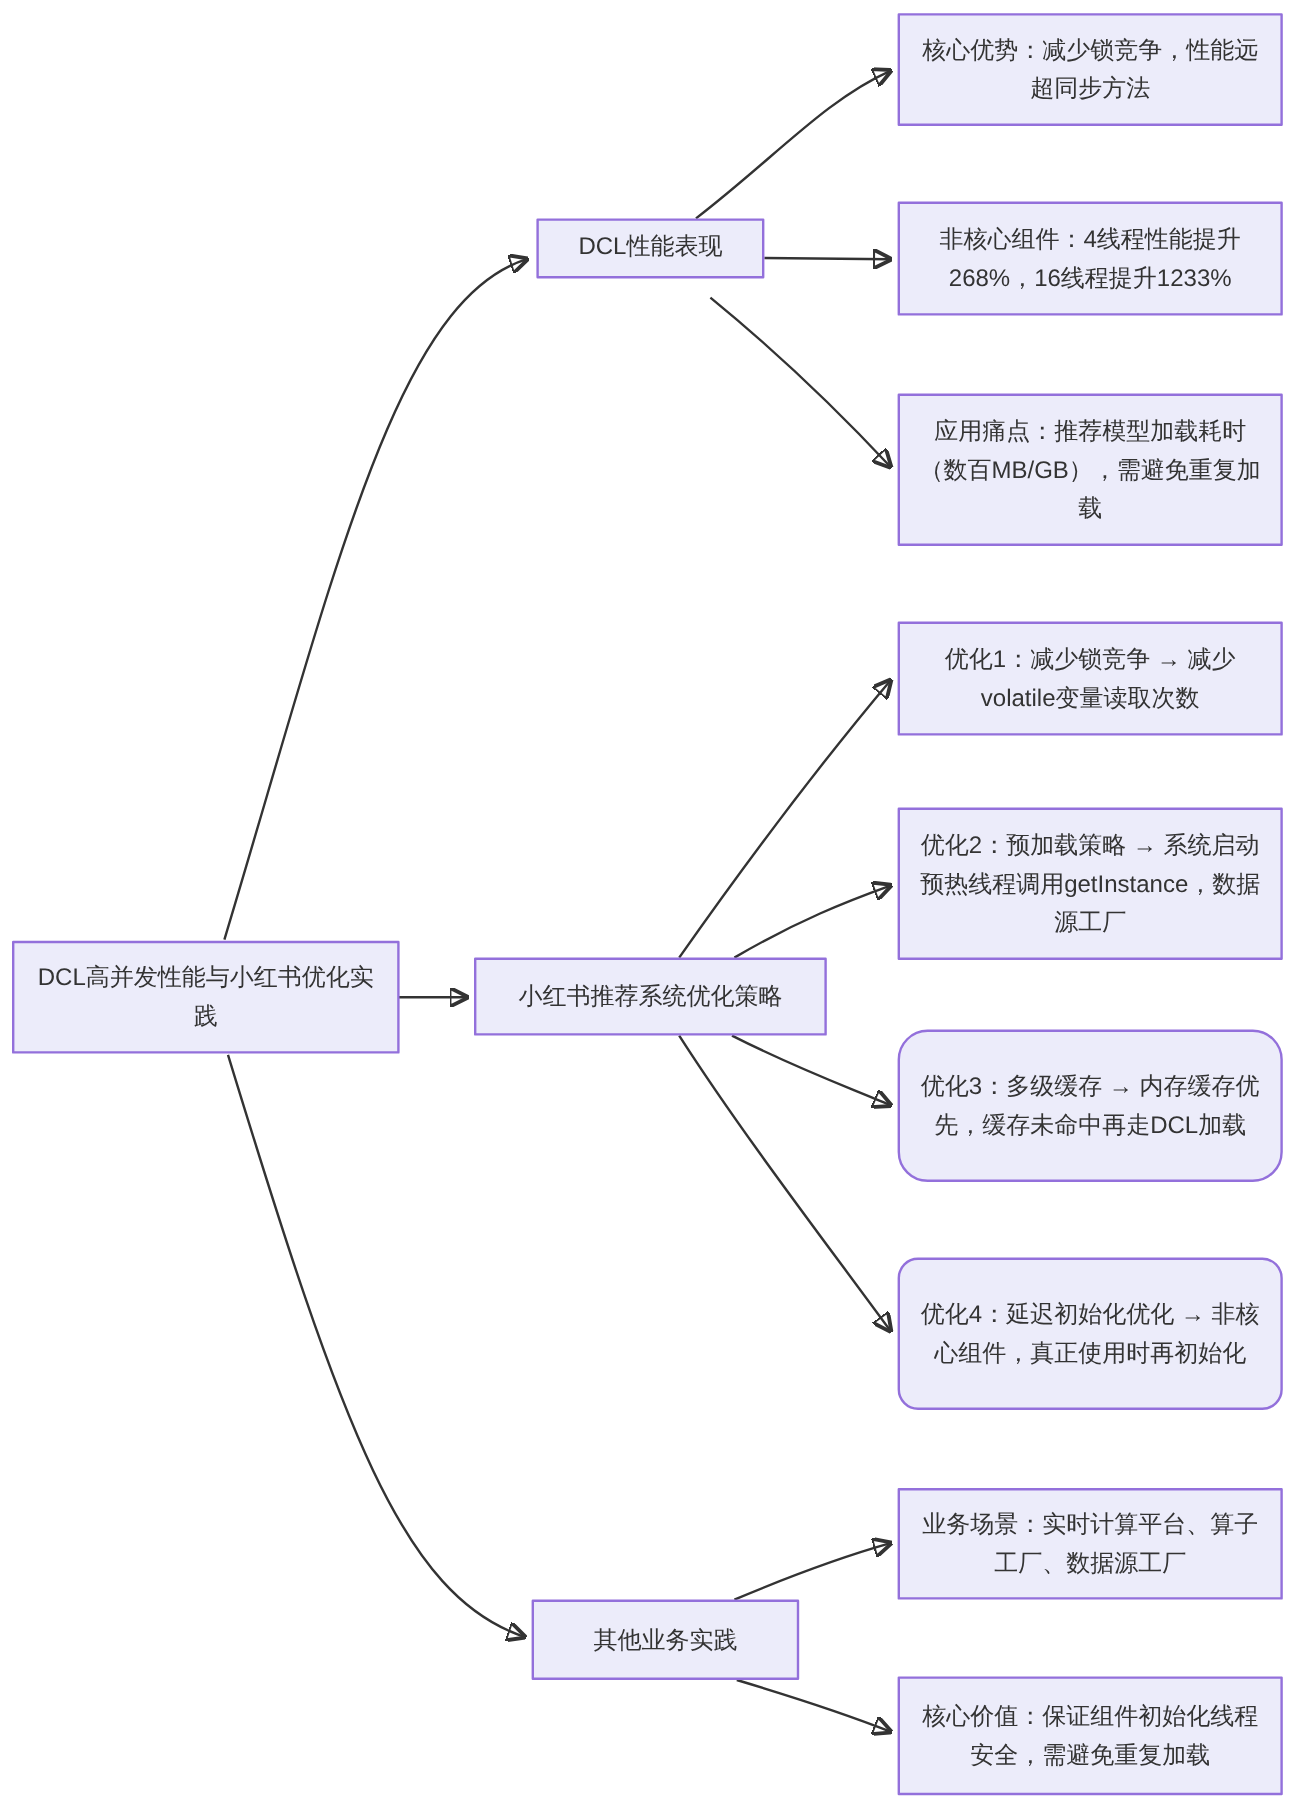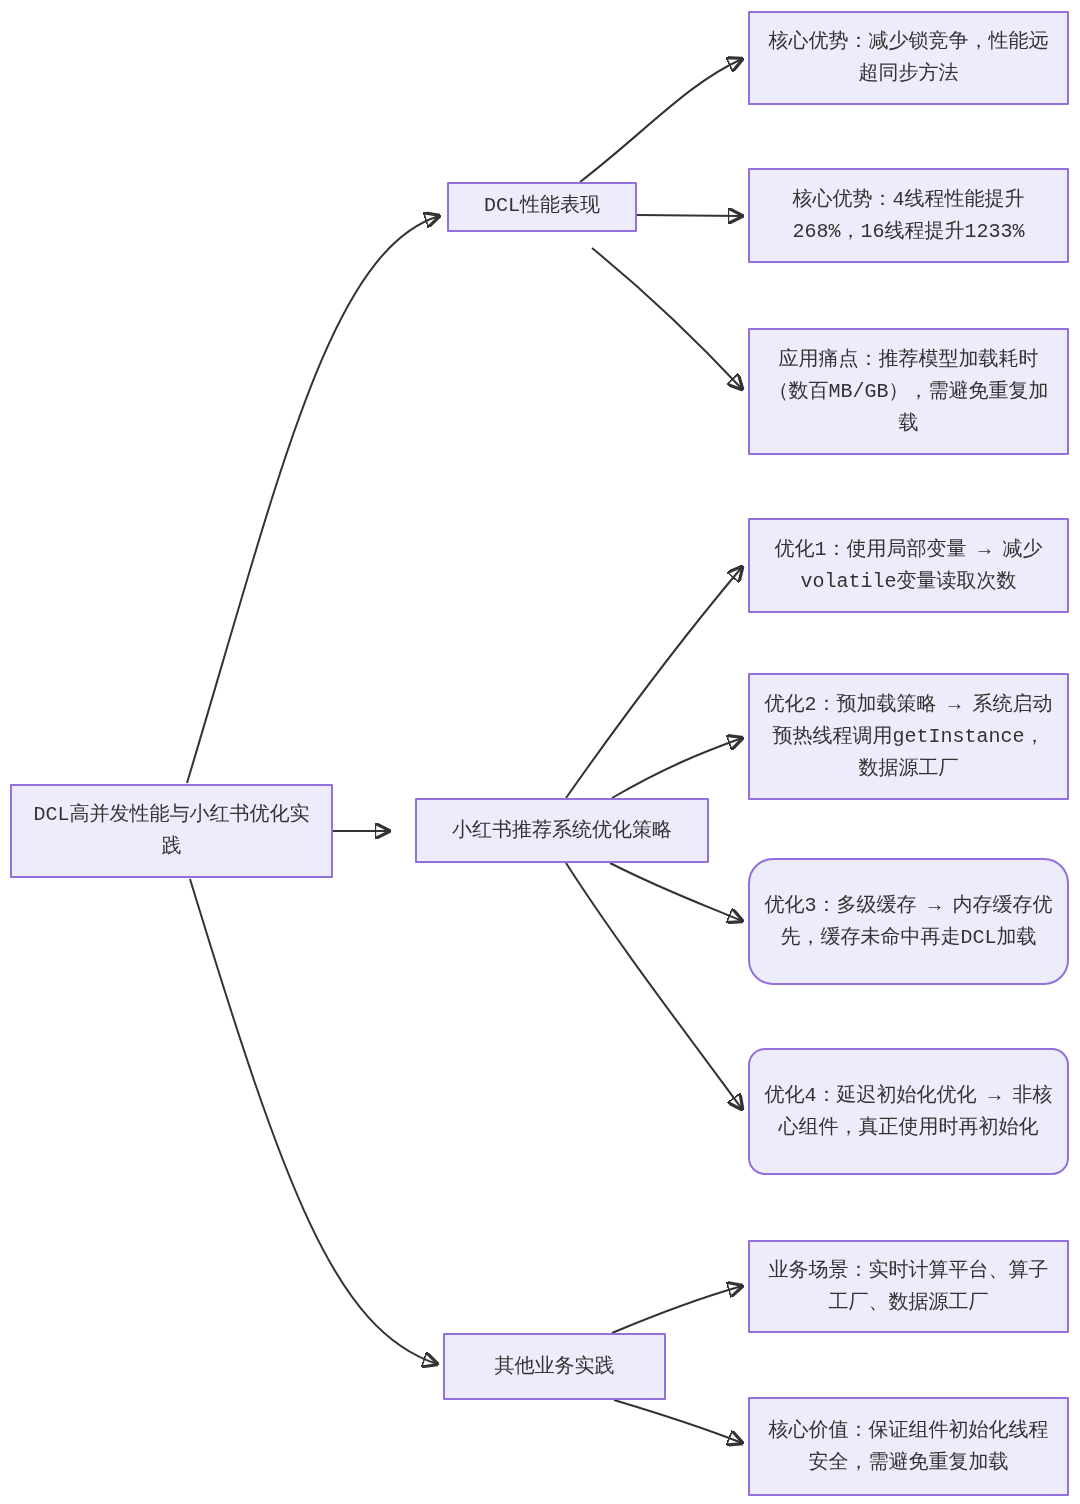--- a/index.html
+++ b/index.html
@@ -35,21 +35,21 @@
     border-radius: 1px;
     color: #333333;
     display: flex;
     align-items: center;
     justify-content: center;
     text-align: center;
     font-size: 20px;
     line-height: 32px;
     padding: 8px 14px;
   }
-  .node span { display: block; font-family: Liberation Mono, monospace; }
+  .node span { display: block; }
 </style>
 </head>
 <body>
 
 <div class="canvas">
 
   <svg class="edges" viewBox="0 0 1080 1504" xmlns="http://www.w3.org/2000/svg">
     <defs>
       <marker id="arrow" viewBox="0 0 10 10" refX="9" refY="5" markerWidth="8" markerHeight="8" orient="auto-start-reverse">
         <path d="M 0 0 L 10 5 L 0 10 z" fill="#333333" stroke="none"></path>
@@ -70,42 +70,42 @@
   </svg>
 
   <div class="node" style="left:10px; top:784px; width:323px; height:94px;">
     <span>DCL高并发性能与小红书优化实践</span>
   </div>
 
   <div class="node" style="left:447px; top:182px; width:190px; height:50px;align-items:flex-end;">
     <span>DCL性能表现</span>
   </div>
 
-  <div class="node" style="left:395px; top:798px; width:294px; height:65px;margin-left:20px;">
+  <div class="node" style="left:395px; top:798px; width:294px; height:65px;">
     <span>小红书推荐系统优化策略</span>
   </div>
 
   <div class="node" style="left:443px; top:1333px; width:223px; height:67px;">
     <span>其他业务实践</span>
   </div>
 
   <div class="node" style="left:748px; top:11px; width:321px; height:94px;">
     <span>核心优势：减少锁竞争，性能远超同步方法</span>
   </div>
 
   <div class="node" style="left:748px; top:168px; width:321px; height:95px;">
-    <span>核心优势：4线程性能提升268%，16线程提升1233%</span>
+    <span>非核心组件：4线程性能提升268%，16线程提升1233%</span>
   </div>
 
   <div class="node" style="left:748px; top:328px; width:321px; height:127px;">
     <span>应用痛点：推荐模型加载耗时（数百MB/GB），需避免重复加载</span>
   </div>
 
   <div class="node" style="left:748px; top:518px; width:321px; height:95px;">
-    <span>优化1：使用局部变量 → 减少volatile变量读取次数</span>
+    <span>优化1：减少锁竞争 → 减少volatile变量读取次数</span>
   </div>
 
   <div class="node" style="left:748px; top:673px; width:321px; height:127px;">
     <span>优化2：预加载策略 → 系统启动预热线程调用getInstance，数据源工厂</span>
   </div>
 
   <div class="node" style="left:748px; top:858px; width:321px; height:127px;border-radius:25px;">
     <span>优化3：多级缓存 → 内存缓存优先，缓存未命中再走DCL加载</span>
   </div>
 

